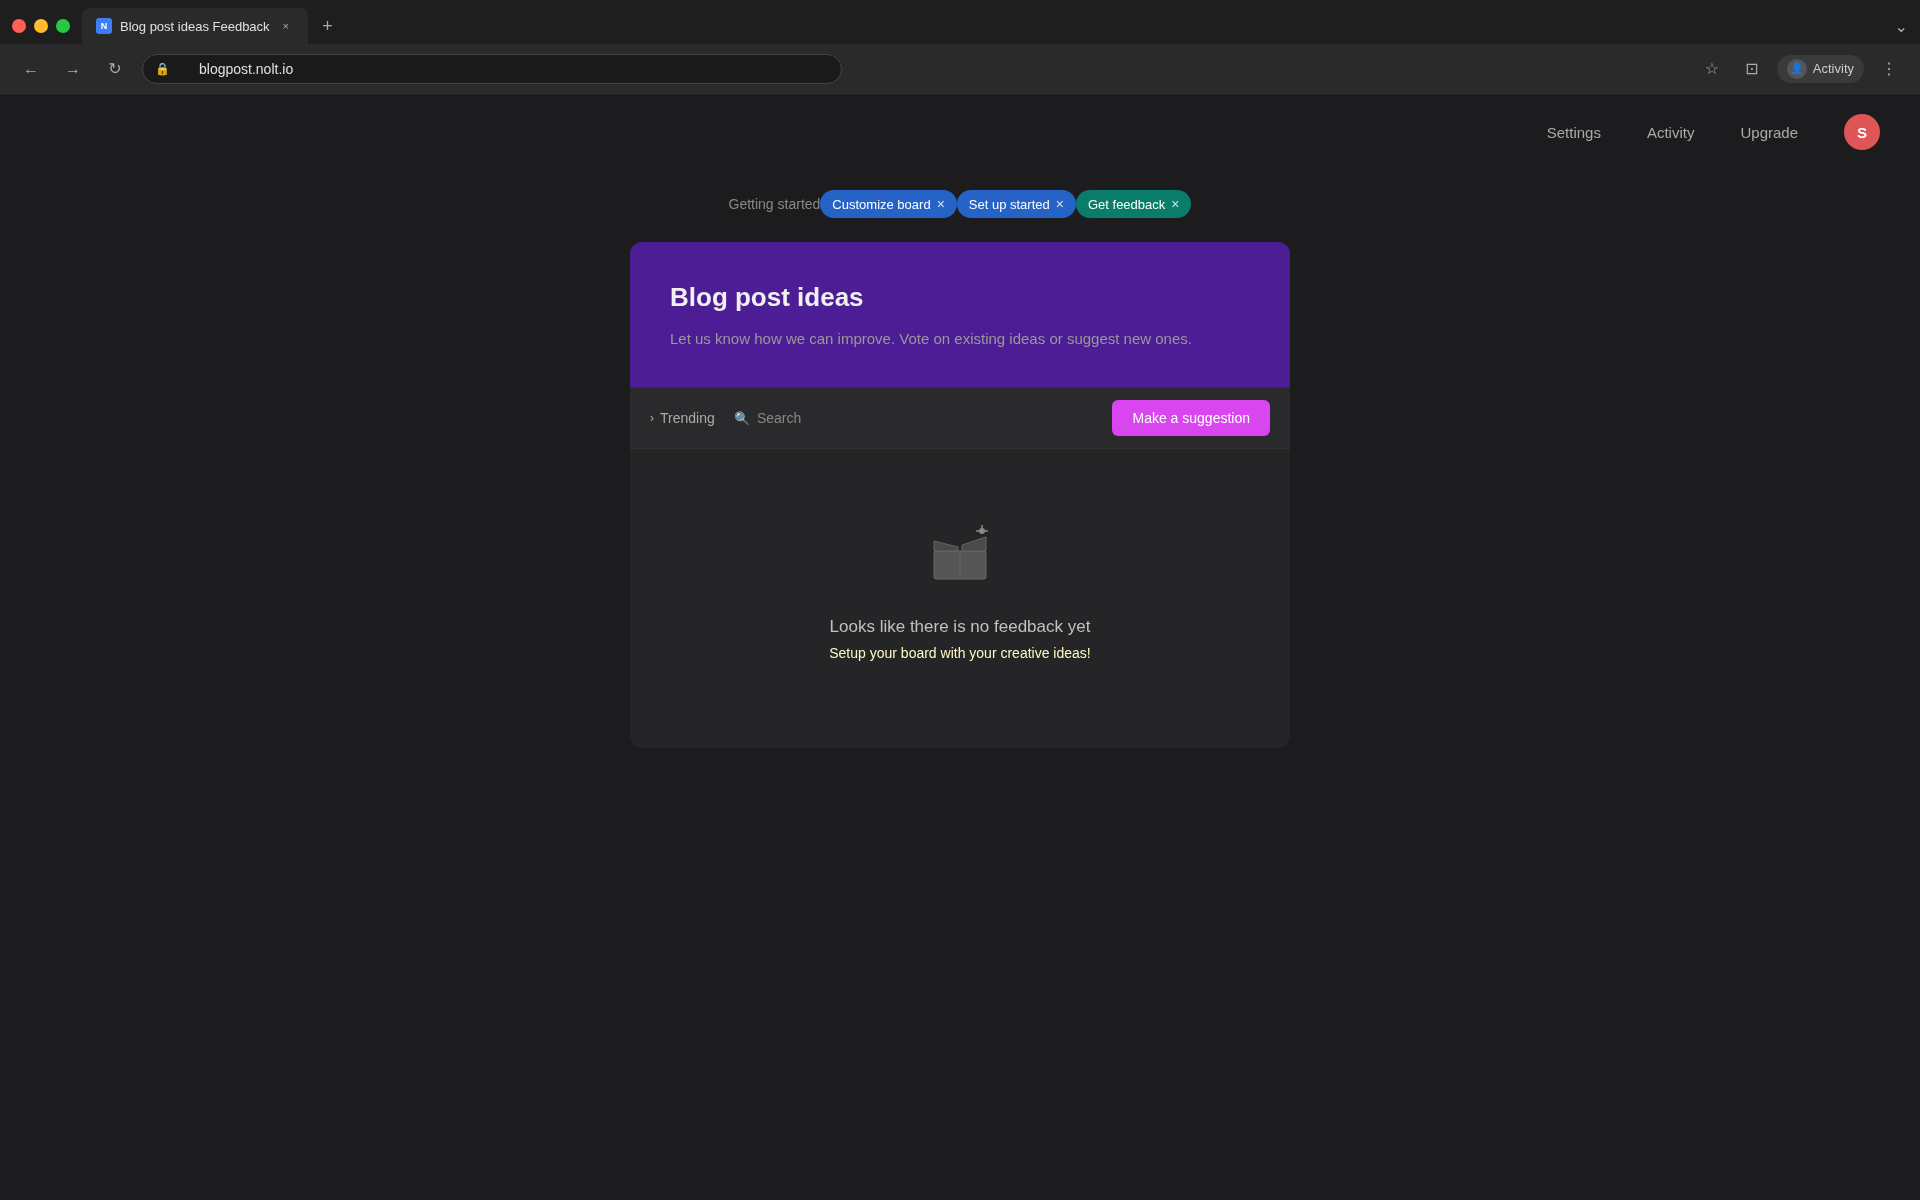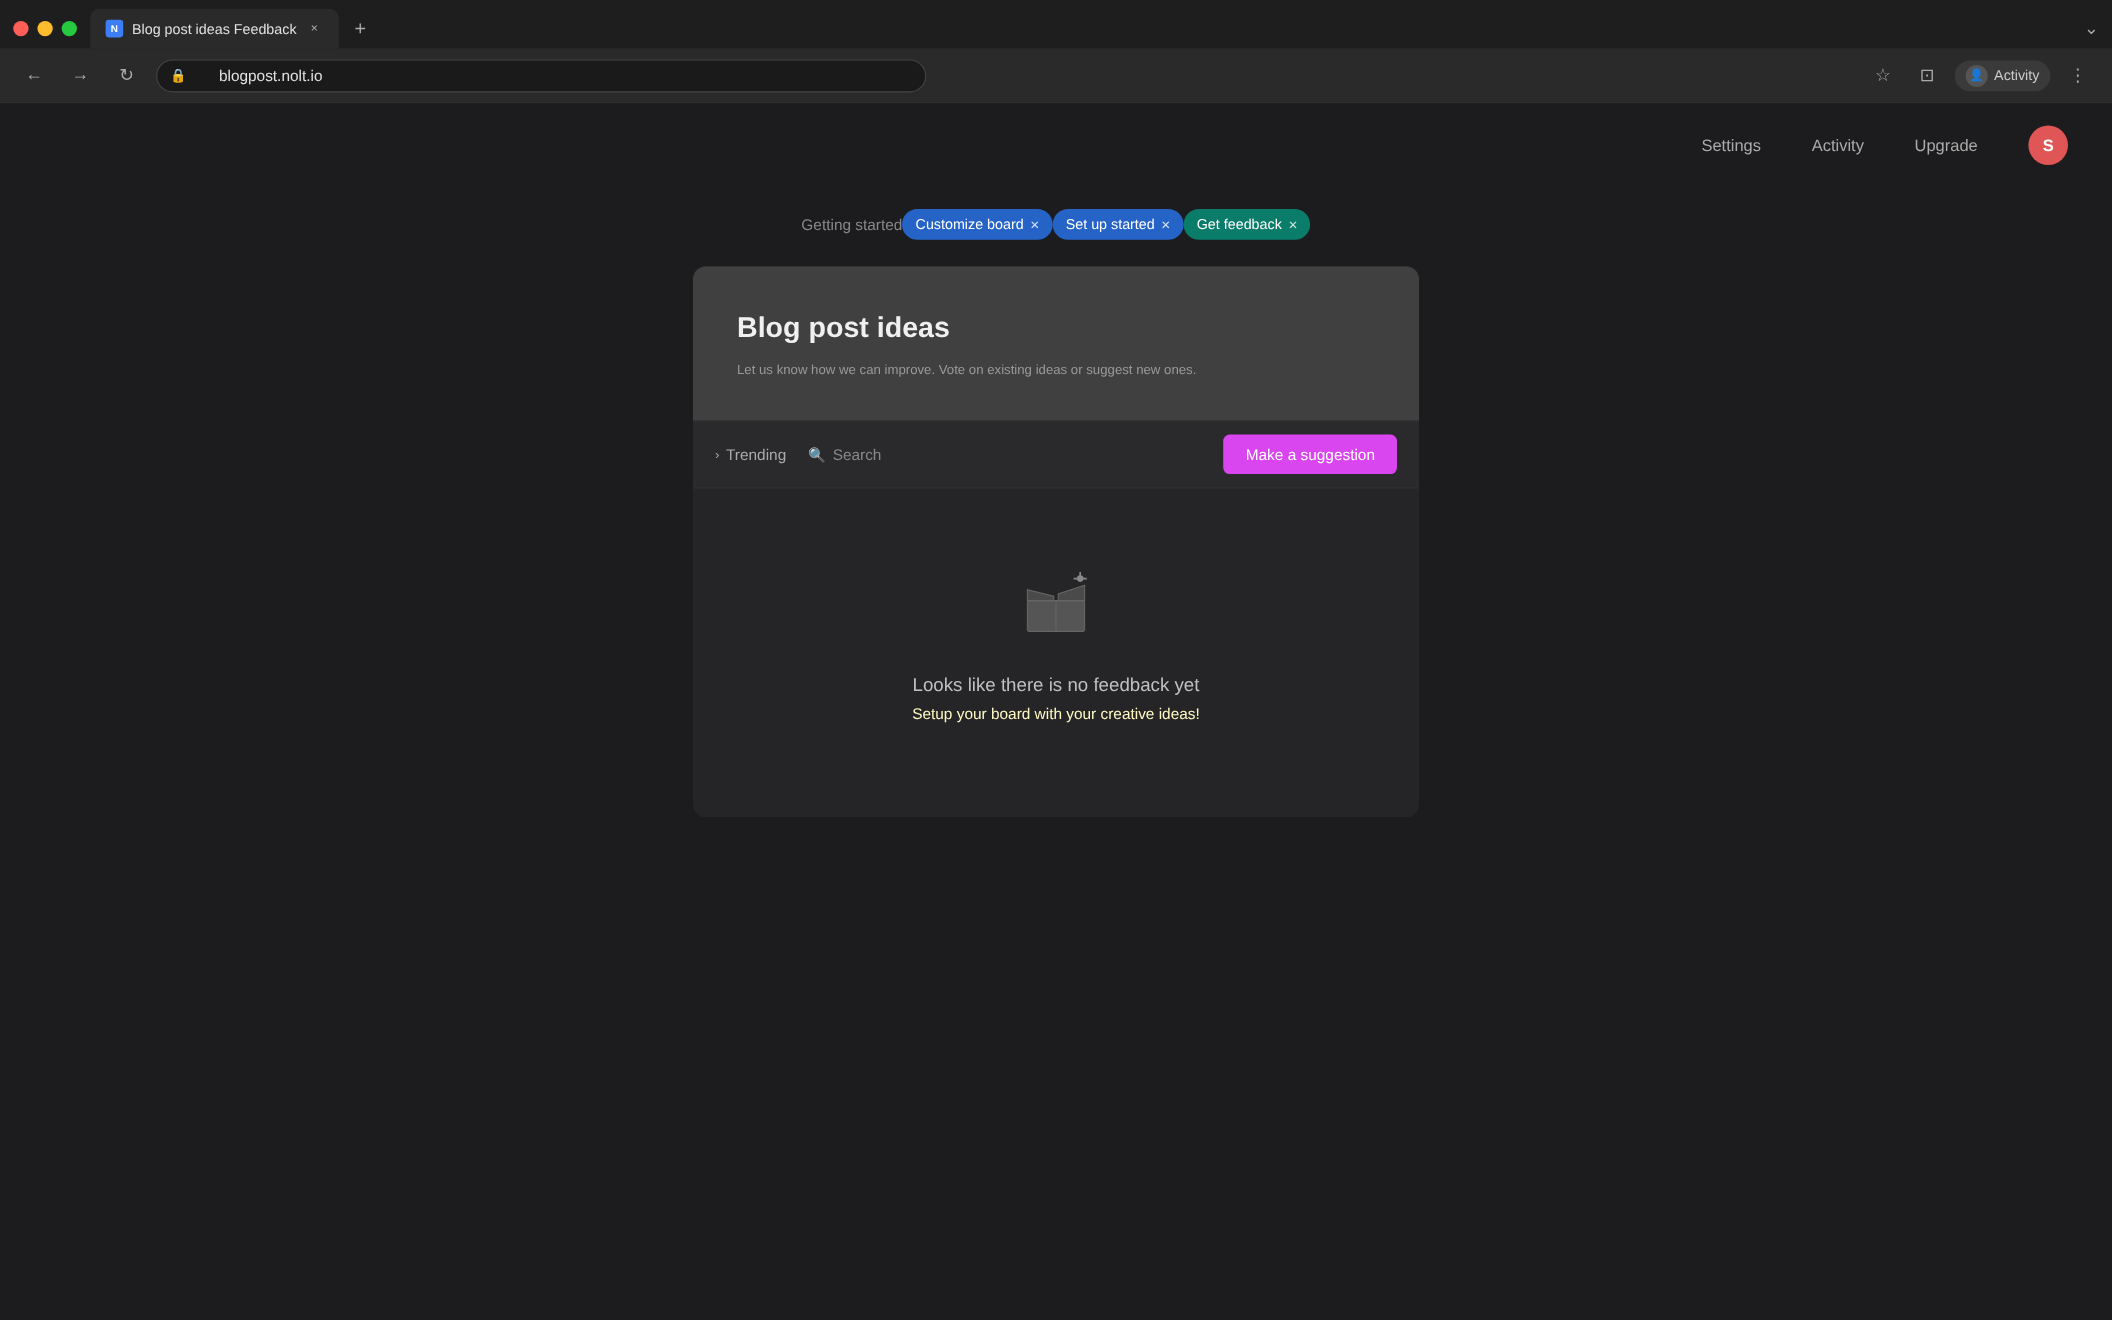--- a/index.html
+++ b/index.html
@@ -247,20 +247,21 @@
       margin-bottom: 24px;
     }
 
     .step-label {
       color: #888;
       font-size: 14px;
     }
 
     .step-pill {
       display: flex;
+      align-items: center;
       gap: 6px;
       border-radius: 20px;
       padding: 6px 12px;
       font-size: 13px;
       font-weight: 500;
       cursor: pointer;
     }
 
     .step-pill-blue {
       background: #2563c7;
@@ -281,33 +282,33 @@
     
     .board-card {
       width: 660px;
       background: #252528;
       border-radius: 12px;
       overflow: hidden;
     }
 
     .board-header {
       padding: 40px 40px 36px;
-      background: #404040;
+      background: #4c1d95;
     }
 
     .board-title {
       color: #f0f0f0;
       font-size: 26px;
       font-weight: 600;
       margin-bottom: 14px;
     }
 
     .board-description {
       color: #999;
-      font-size: 12px;
+      font-size: 15px;
       line-height: 1.6;
     }
 
     .board-toolbar {
       display: flex;
       align-items: center;
       padding: 12px 20px;
       background: #2a2a2d;
       border-top: 1px solid #333;
       gap: 20px;

